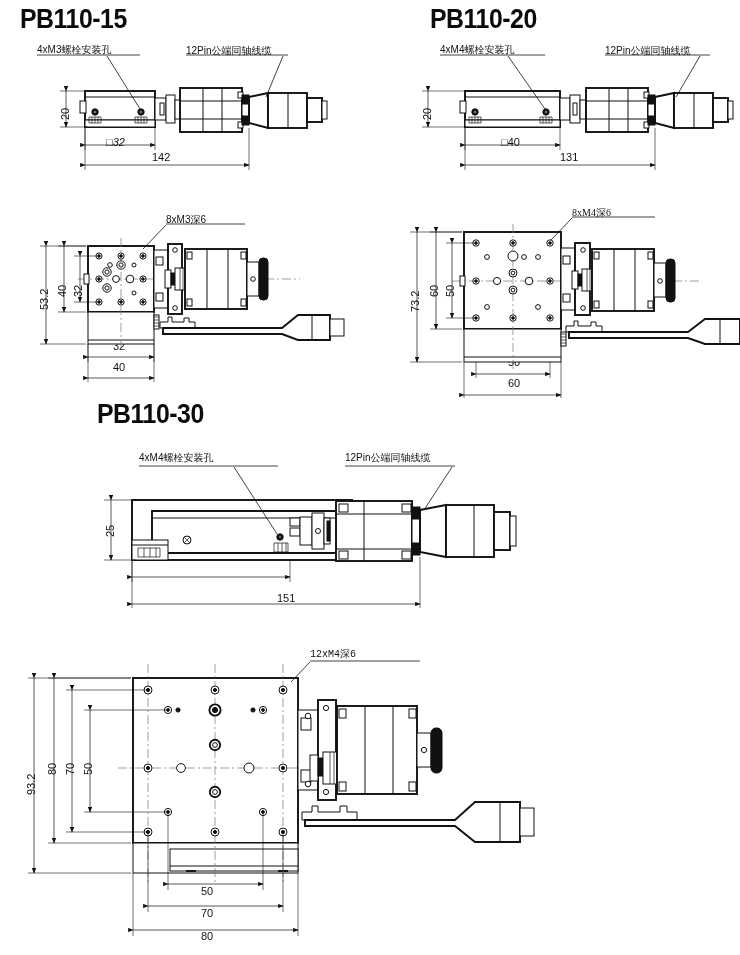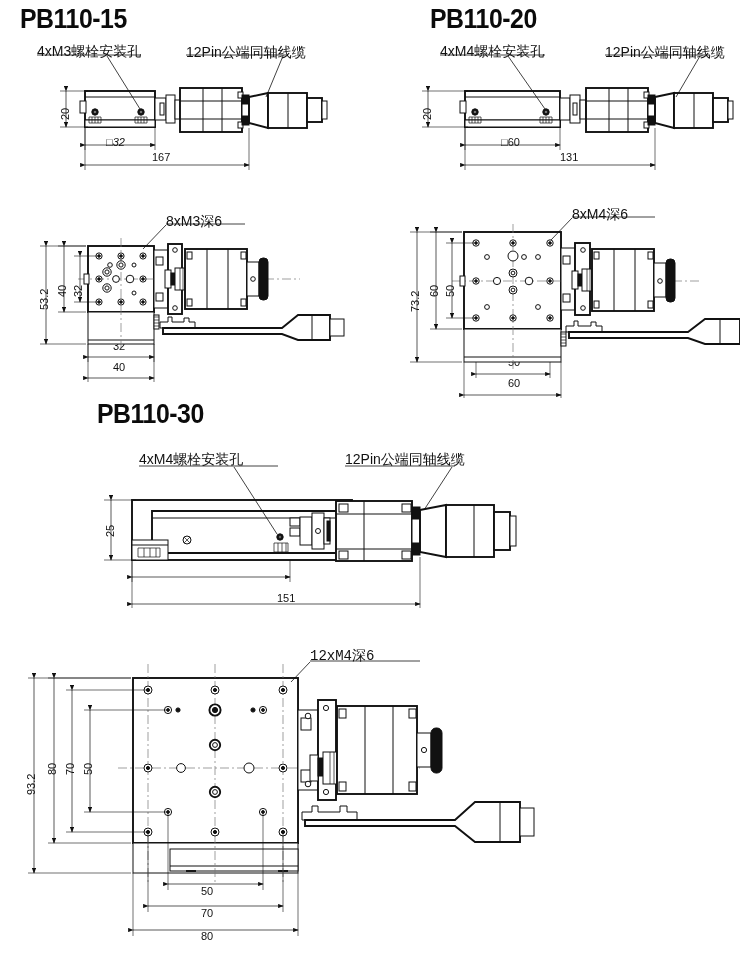--- a/index.html
+++ b/index.html
@@ -10,21 +10,21 @@
   }
   #sheet{position:absolute;left:0;top:0;width:740px;height:955px;}
   .title{
     position:absolute;
     font-family:"Liberation Sans","DejaVu Sans",sans-serif;
     font-weight:bold;font-size:27px;letter-spacing:-0.5px;
     color:#0b0b0b;transform:scaleX(0.92);transform-origin:left top;
     white-space:nowrap;
   }
   .lbl{
-    position:absolute;font-size:14px;color:#111;white-space:nowrap;
+    position:absolute;font-size:10px;color:#111;white-space:nowrap;
     font-family:"Liberation Sans","DejaVu Sans",sans-serif;
   }
   .dim{
     position:absolute;font-size:11px;color:#111;white-space:nowrap;
     font-family:"Liberation Sans","DejaVu Sans",sans-serif;
   }
   .dim.vert{transform:rotate(-90deg);transform-origin:left top;}
   svg{position:absolute;left:0;top:0;overflow:visible;}
   .ln{stroke:#111;fill:none;stroke-width:1;}
   .ln2{stroke:#111;fill:none;stroke-width:1.9;}
@@ -44,36 +44,36 @@
 <div id="sheet">
 
   <div class="title" style="left:20px;top:4px;">PB110-15</div>
   <div class="title" style="left:430px;top:4px;">PB110-20</div>
   <div class="title" style="left:97px;top:399px;">PB110-30</div>
 
   <div class="lbl" style="left:37px;top:43px;">4xM3螺栓安装孔</div>
   <div class="lbl" style="left:186px;top:44px;">12Pin公端同轴线缆</div>
   <div class="dim vert" style="left:59px;top:120px;">20</div>
   <div class="dim" style="left:106px;top:136px;font-style:italic;">□32</div>
-  <div class="dim" style="left:152px;top:151px;">167</div>
+  <div class="dim" style="left:152px;top:151px;">142</div>
 
   <div class="lbl" style="left:440px;top:43px;">4xM4螺栓安装孔</div>
   <div class="lbl" style="left:605px;top:44px;">12Pin公端同轴线缆</div>
   <div class="dim vert" style="left:421px;top:120px;">20</div>
-  <div class="dim" style="left:501px;top:136px;">□60</div>
+  <div class="dim" style="left:501px;top:136px;">□40</div>
   <div class="dim" style="left:560px;top:151px;">131</div>
 
   <div class="lbl" style="left:166px;top:213px;">8xM3深6</div>
   <div class="dim vert" style="left:38px;top:310px;">53.2</div>
   <div class="dim vert" style="left:56px;top:297px;">40</div>
   <div class="dim vert" style="left:72px;top:297px;">32</div>
   <div class="dim" style="left:113px;top:340px;">32</div>
   <div class="dim" style="left:113px;top:361px;">40</div>
 
-  <div class="lbl" style="left:572px;top:206px;">8xM4深6</div>
+  <div class="lbl" style="left:572px;top:206px;font-family:Liberation Serif, serif;">8xM4深6</div>
   <div class="dim vert" style="left:409px;top:312px;">73.2</div>
   <div class="dim vert" style="left:428px;top:297px;">60</div>
   <div class="dim vert" style="left:444px;top:297px;">50</div>
   <div class="dim" style="left:508px;top:356px;">50</div>
   <div class="dim" style="left:508px;top:377px;">60</div>
 
   <div class="lbl" style="left:139px;top:451px;">4xM4螺栓安装孔</div>
   <div class="lbl" style="left:345px;top:451px;">12Pin公端同轴线缆</div>
   <div class="dim vert" style="left:104px;top:537px;">25</div>
   <div class="dim" style="left:196px;top:545px;">□70</div>

